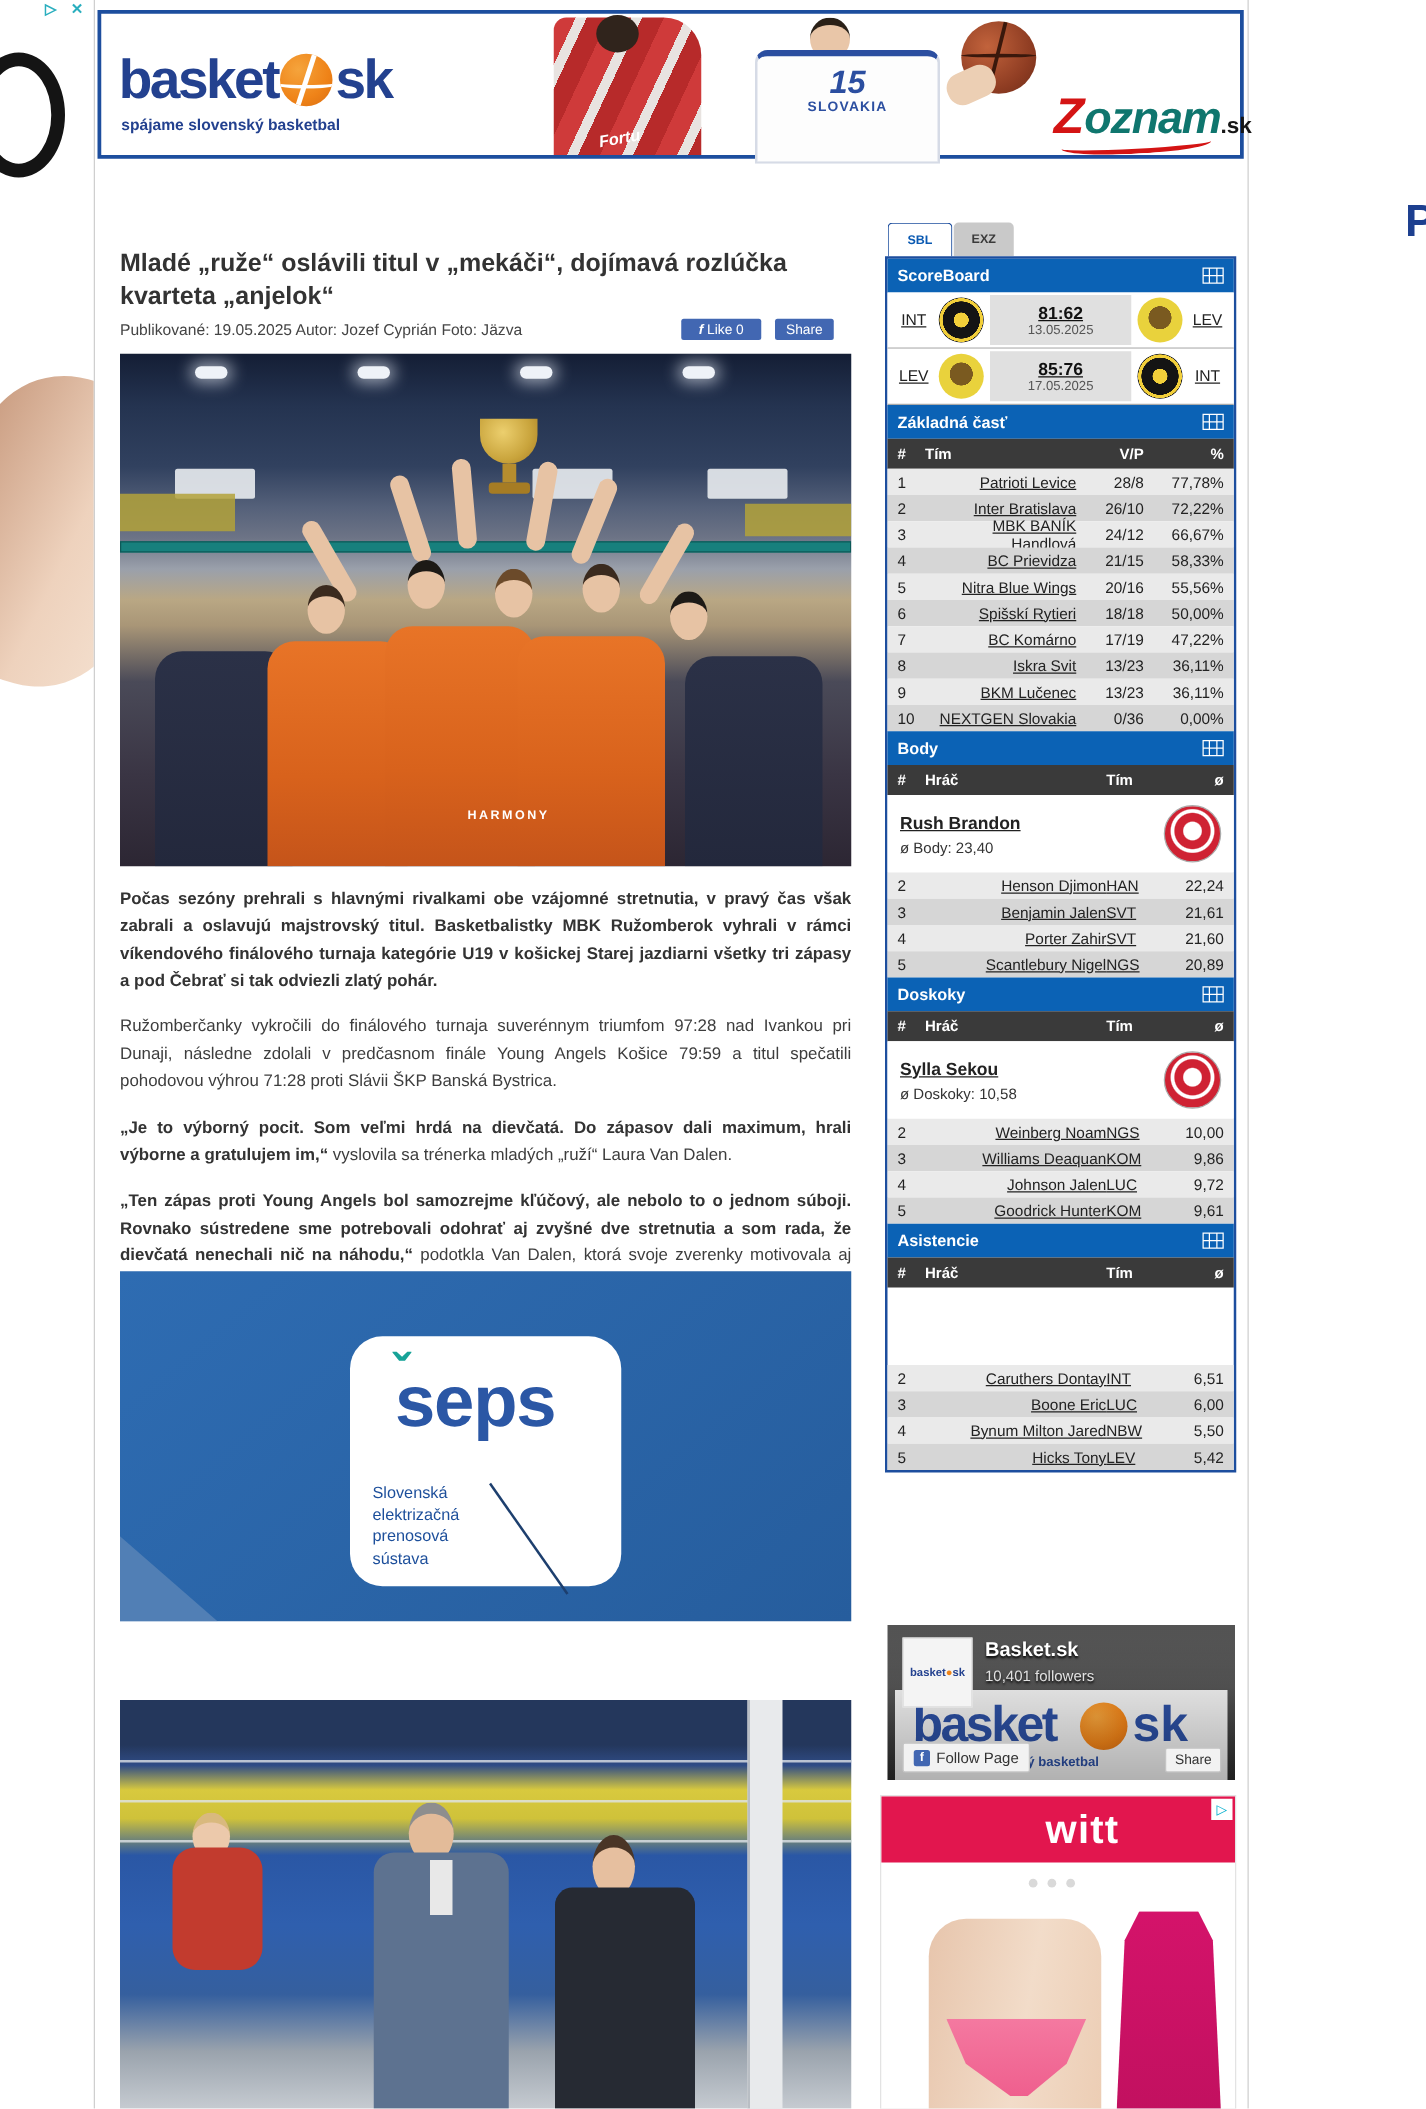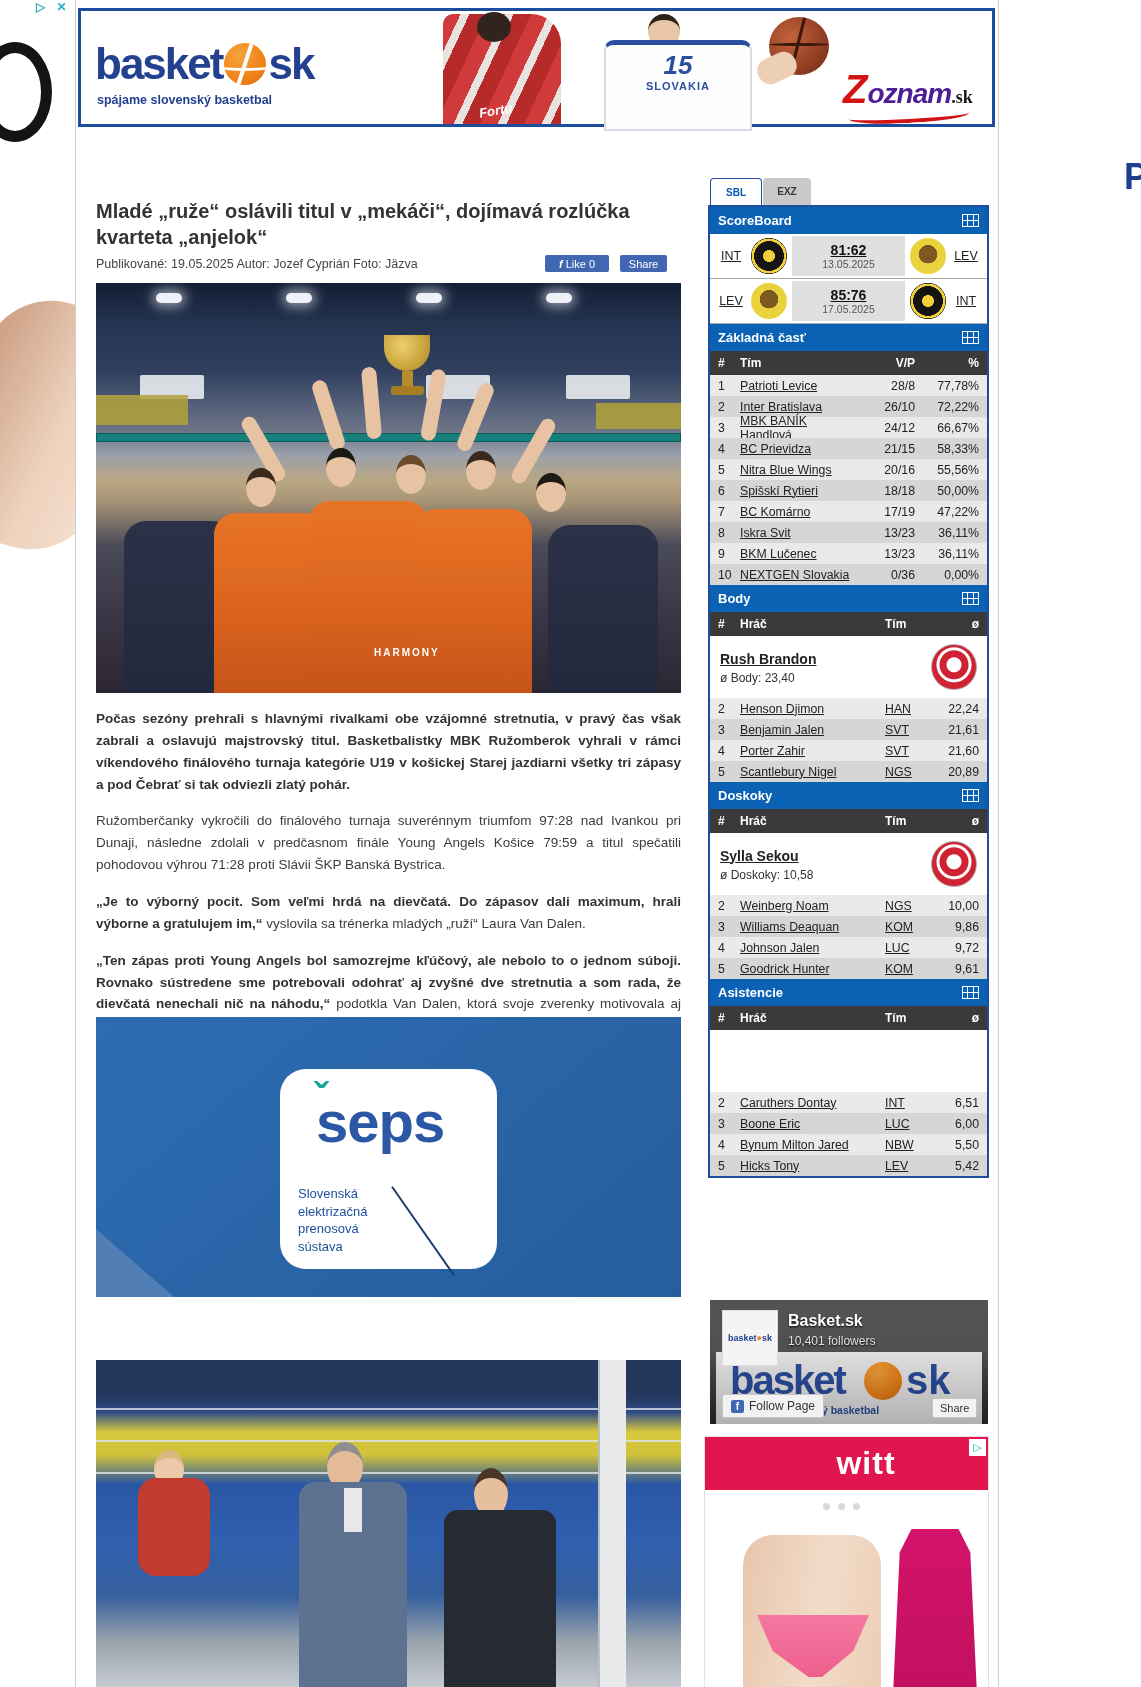--- a/index.html
+++ b/index.html
@@ -34,22 +34,22 @@
   .white-player .jersey{position:absolute;left:18px;top:26px;width:144px;height:84px;background:#fdfdfd;border:2px solid #d6dbe6;border-top:5px solid #2b4ea0;border-radius:10px 10px 0 0;text-align:center;}
   .white-player .num{font-size:26px;font-weight:bold;color:#2b4ea0;line-height:1.1;margin-top:6px;font-style:italic;}
   .white-player .country{font-size:11px;font-weight:bold;color:#2b4ea0;letter-spacing:1px;}
   .ball-photo{left:688px;top:6px;width:60px;height:58px;border-radius:50%;
      background:radial-gradient(circle at 35% 35%,#c2633c,#8e3c22 65%,#6d2c18);}
   .ball-photo:before{content:"";position:absolute;left:27px;top:0;width:3px;height:58px;background:#3a180c;transform:rotate(14deg);}
   .ball-photo:after{content:"";position:absolute;left:0;top:26px;width:60px;height:3px;background:#3a180c;border-radius:50%;}
   .hand{left:676px;top:44px;width:40px;height:26px;border-radius:12px;background:#eccfb4;transform:rotate(-24deg);}
   .zoznam{left:762px;top:62px;display:flex;align-items:baseline;}
   .zoznam .z{font-size:40px;font-weight:bold;font-style:italic;color:#d41414;line-height:.8;}
-  .zoznam .rest{font-size:28px;font-weight:bold;font-style:italic;color:#4c1d95;letter-spacing:-1px;}
-  .zoznam .sk{font-size:18px;font-weight:bold;color:#161616;font-family:Liberation Serif, serif;}
+  .zoznam .rest{font-size:36px;font-weight:bold;font-style:italic;color:#0f766e;letter-spacing:-1px;}
+  .zoznam .sk{font-size:18px;font-weight:bold;color:#161616;}
   .zswoosh{left:768px;top:98px;width:120px;height:10px;border-bottom:4px solid #d41414;border-radius:50%;transform:rotate(-3deg);}
   .edge-letter{left:1124px;top:156px;font-size:36px;font-weight:bold;color:#1d3f8f;}
 
   
   .nav{left:78px;top:133px;width:917px;height:31px;background:#0b5ab2;display:flex;align-items:center;gap:27px;padding-left:13px;box-sizing:border-box;}
   .nav span{color:#fff;font-size:13.5px;font-weight:bold;cursor:pointer;}
 
   
   .title{left:96px;top:198px;width:580px;font-size:20px;font-weight:bold;color:#333;line-height:1.3;}
   .meta{left:96px;top:257px;font-size:12.5px;color:#444;}
@@ -114,21 +114,21 @@
   .mlogo{width:36px;height:36px;border-radius:50%;}
   .logo-int{background:radial-gradient(circle,#f2cf3a 0 23%,#141414 24% 58%,#f2cf3a 59% 68%,#141414 69%);}
   .logo-lev{background:radial-gradient(circle at 50% 45%,#7a5a20 0 34%,#e9d23c 35% 78%,#b2922a 79%);}
   .mcenter{flex:1;height:40px;background:#e0e0e0;display:flex;flex-direction:column;align-items:center;justify-content:center;}
   .mscore{font-size:14px;font-weight:bold;color:#111;text-decoration:underline;cursor:pointer;}
   .mdate{font-size:10.5px;color:#555;}
   .trow{position:absolute;left:0;width:277px;height:21px;display:flex;align-items:center;font-size:12.3px;color:#222;padding:0 8px;box-sizing:border-box;}
   .odd{background:#eaeaea;}.even{background:#d6d6d6;}
   .rk{width:22px;}
   .lnk{text-decoration:underline;cursor:pointer;color:#222;}
-  .tm{flex:1;}
+  .tm{flex:1;text-align:right;}
   .vp{width:54px;text-align:right;}
   .pc{width:64px;text-align:right;}
   .hd-tm{flex:1;}.hd-vp{width:54px;text-align:right;}.hd-pc{width:64px;text-align:right;}
   .stcol{width:44px;}.stval{width:50px;text-align:right;}
   .leader{position:absolute;left:0;width:277px;height:62px;background:#fff;display:flex;align-items:center;justify-content:space-between;padding:0 10px;box-sizing:border-box;}
   .lname{font-size:14px;font-weight:bold;color:#222;text-decoration:underline;cursor:pointer;}
   .lstat{font-size:12px;color:#333;margin-top:3px;}
   .crest{width:44px;height:44px;border-radius:50%;border:1px solid #aaa;
      background:radial-gradient(circle at 50% 45%,#fff 0 7px,#cf2233 8px 14px,#fff 15px 17px,#cf2233 18px);}
 

